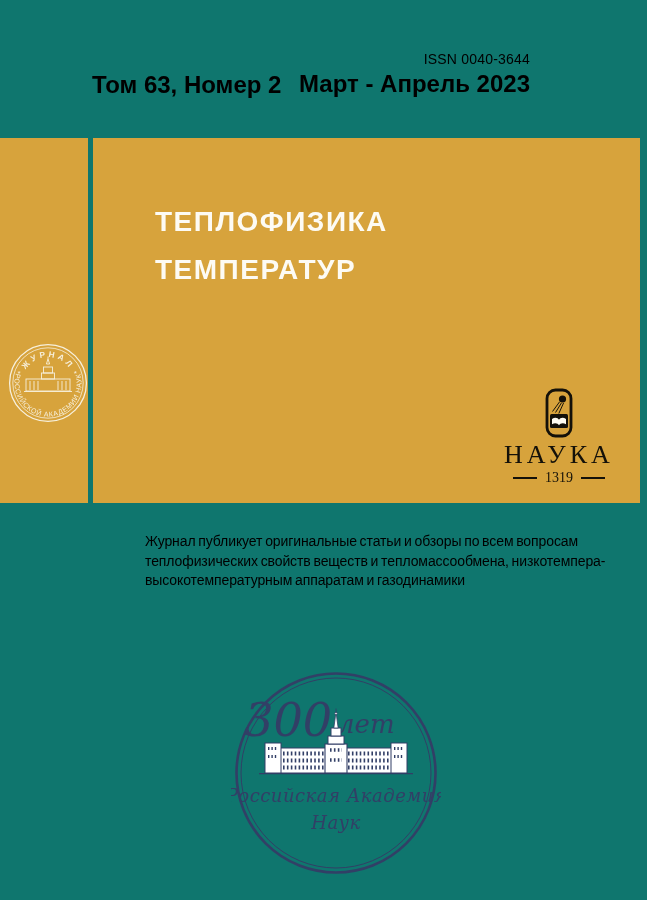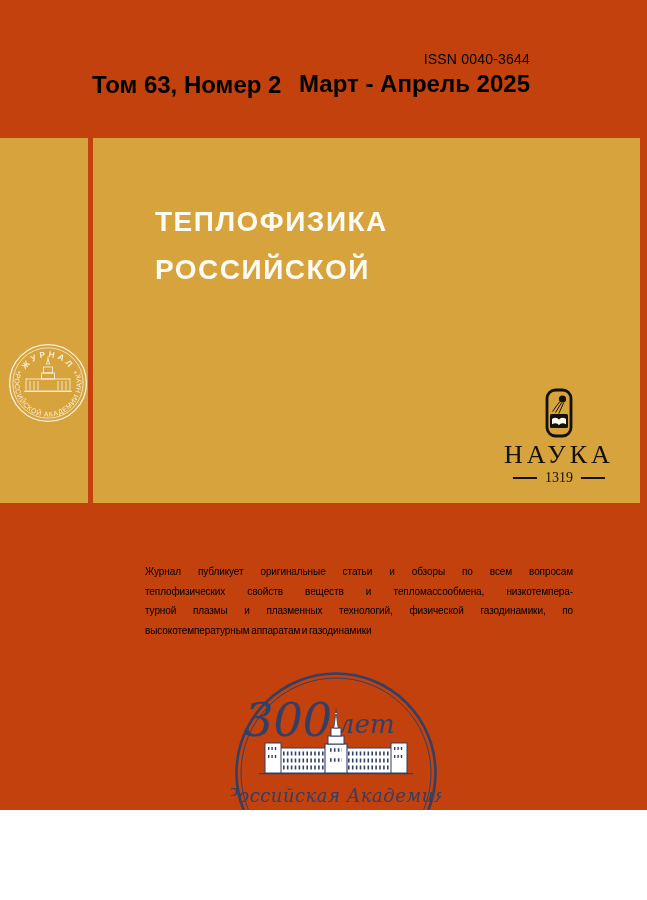--- a/index.html
+++ b/index.html
@@ -3,21 +3,21 @@
 <meta charset="utf-8">
 <style>
   :root{
     --cover-orange:#D7A33C;
     --seal-navy:#323F66;
     --seal-cream:#F7F0DC;
     --ink:#111111;
   }
   html,body{margin:0;padding:0;background:#ffffff;}
   .page{
-    position:relative;width:647px;height:810px;background:#c2410c;overflow:hidden;
+    position:relative;width:647px;height:900px;background:#0f766e;overflow:hidden;
     font-family:"Liberation Sans",sans-serif;color:var(--ink);
   }
   
   .issn{
     position:absolute;top:51px;right:117px;font-size:14px;letter-spacing:.2px;color:#000;
   }
   .vol{
     position:absolute;top:71px;left:92px;font-size:24px;font-weight:bold;color:#000;text-align:right;
   }
   .dates{
@@ -46,42 +46,42 @@
     font-family:"Liberation Serif",serif;font-size:26px;letter-spacing:4px;color:#141109;
   }
   .nauka-year{
     position:absolute;left:366px;top:332px;width:200px;display:flex;align-items:center;justify-content:center;gap:8px;
     font-family:"Liberation Serif",serif;font-size:14px;color:#141109;
   }
   .dash-rule{display:inline-block;width:24px;height:1.5px;background:#141109;}
   
   .description{
     position:absolute;left:145px;top:532px;width:428px;
-    font-size:10px;line-height:19.5px;color:#000;
-    letter-spacing:-0.1px;word-spacing:-1px;margin-top:30px;
+    font-size:14px;line-height:19.5px;color:#000;
+    letter-spacing:-0.1px;word-spacing:-1px;
   }
   .desc-line{white-space:nowrap;text-align:justify;text-align-last:justify;}
   .desc-line.last{text-align:left;text-align-last:left;}
   
   .anniv-seal{position:absolute;left:231px;top:670px;width:210px;height:210px;}
   .anniv-ring{fill:none;stroke:var(--seal-navy);}
   .script{
     font-family:"DejaVu Serif","Liberation Serif",serif;font-style:italic;fill:var(--seal-navy);
   }
   .bld{stroke:var(--seal-navy);fill:#ffffff;}
   .bld-line{stroke:var(--seal-navy);fill:none;}
 </style>
 </head>
 <body>
 
 <div class="page">
 
   <div class="issn">ISSN 0040-3644</div>
   <div class="vol">Том 63, Номер 2</div>
-  <div class="dates">Март - Апрель 2025</div>
+  <div class="dates">Март - Апрель 2023</div>
 
   <div class="spine">
     <svg class="journal-seal" viewBox="0 0 82 82">
       <circle class="seal-ring" cx="41" cy="41" r="38.4" stroke-width="1.3"></circle>
       <circle class="seal-ring" cx="41" cy="41" r="35.2" stroke-width="0.8"></circle>
       <defs>
         <path id="arcTop" d="M 15.9,34.3 A 26,26 0 0 1 66.1,34.3" fill="none"></path>
         <path id="arcBottom" d="M 13.6,21.8 A 33.5,33.5 0 1 0 68.4,21.8" fill="none"></path>
       </defs>
       <text class="seal-arc" font-size="8.2" font-weight="bold" letter-spacing="3">
@@ -105,21 +105,21 @@
         <rect class="seal-line" x="36.5" y="25" width="9" height="6"></rect>
         <path class="seal-line" d="M 41,17 L 42.6,22 L 39.4,22 Z"></path>
         <line class="seal-line" x1="41" y1="14.5" x2="41" y2="17"></line>
       </g>
     </svg>
   </div>
 
   <div class="cover-block">
     <div class="title">
       <div>ТЕПЛОФИЗИКА</div>
-      <div>РОССИЙСКОЙ</div>
+      <div>ТЕМПЕРАТУР</div>
     </div>
 
     <svg class="nauka-logo" viewBox="0 0 28 50">
       <rect x="2" y="2" width="24" height="46" rx="8.5" fill="none" stroke="#141109" stroke-width="2.8"></rect>
       <circle cx="17.5" cy="11" r="3.6" fill="#141109"></circle>
       <line x1="14.6" y1="13.8" x2="7.5" y2="23.5" stroke="#141109" stroke-width="1"></line>
       <line x1="16.5" y1="14.8" x2="10.5" y2="24.5" stroke="#141109" stroke-width="1"></line>
       <line x1="18.6" y1="14.9" x2="13.8" y2="25.5" stroke="#141109" stroke-width="1"></line>
       <rect x="5" y="26" width="18" height="14" rx="1.5" fill="#141109"></rect>
       <path d="M7,31 C10,28.8 13,29.8 14,31.8 C15,29.8 18,28.8 21,31 L21,36.2 C18,34.4 15,35.4 14,37.2 C13,35.4 10,34.4 7,36.2 Z" fill="#fffdf2"></path>
@@ -128,21 +128,20 @@
     <div class="nauka-year">
       <span class="dash-rule"></span>
       <span>1319</span>
       <span class="dash-rule"></span>
     </div>
   </div>
 
   <div class="description">
     <div class="desc-line">Журнал публикует оригинальные статьи и обзоры по всем вопросам</div>
     <div class="desc-line">теплофизических свойств веществ и тепломассообмена, низкотемпера-</div>
-    <div class="desc-line">турной плазмы и плазменных технологий, физической газодинамики, по</div>
     <div class="desc-line last">высокотемпературным аппаратам и газодинамики</div>
   </div>
 
   <svg class="anniv-seal" viewBox="0 0 210 210">
     <circle class="anniv-ring" cx="105" cy="103" r="99.5" stroke-width="2.6"></circle>
     <circle class="anniv-ring" cx="105" cy="103" r="95" stroke-width="1"></circle>
 
     <text class="script" x="101" y="66" font-size="46" text-anchor="end">300</text>
     <text class="script" x="107" y="63" font-size="26" text-anchor="start">лет</text>
 

